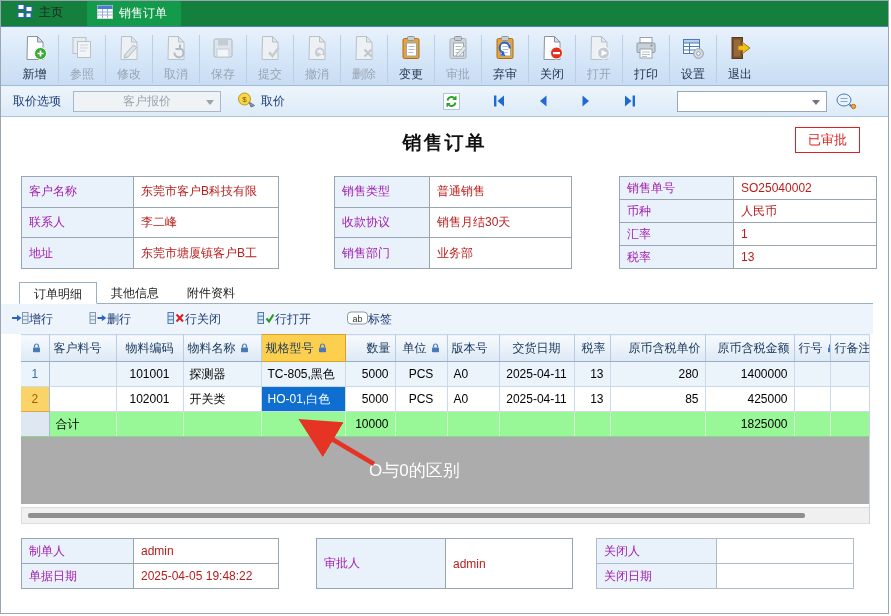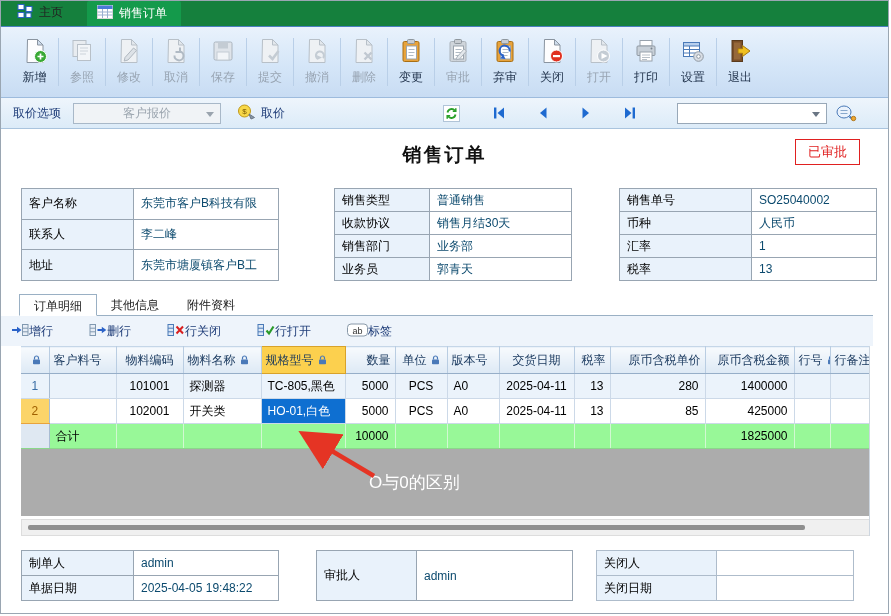--- a/index.html
+++ b/index.html
@@ -5,21 +5,21 @@
   * { margin:0; padding:0; box-sizing:border-box; }
   html,body { width:891px; height:616px; background:#fff; font-family:"Liberation Sans","DejaVu Sans",sans-serif; font-size:12px; overflow:hidden; }
   .window { width:889px; height:614px; border:1px solid #9aa6b2; background:#fff; position:relative; }
 
   
   .tabbar { height:25px; display:flex; align-items:flex-end; padding-left:8px; background:#15803d; }
   .tab { display:flex; align-items:center; gap:6px; padding:4px 10px 4px 8px; color:#222; cursor:default; }
   .tab.active { background:#149a4b; color:#fff; border-radius:2px 2px 0 0; padding:4px 14px 4px 10px; margin-left:14px; }
 
   
-  .toolbar { height:72px; background:linear-gradient(#e9f2fc,#d5e6f8 55%,#c8dcf3); border-top:1px solid #4a80c0; border-bottom:1px solid #9dbbdd; display:flex; align-items:center; padding:2px 0; }
+  .toolbar { height:60px; background:linear-gradient(#e9f2fc,#d5e6f8 55%,#c8dcf3); border-top:1px solid #4a80c0; border-bottom:1px solid #9dbbdd; display:flex; align-items:flex-end; padding:2px 0; }
   .tb-handle { width:5px; border-left:3px dotted #8fa8c8; margin:5px 1px 5px 4px; }
   .tb-buttons { display:flex; flex:1; }
   .tb-btn { width:47px; display:flex; flex-direction:column; align-items:center; justify-content:center; gap:2px; color:#24364f; position:relative; cursor:default; }
   .tb-btn + .tb-btn { border-left:1px solid #b9cfe8; }
   .tb-btn.disabled { color:#98a4b2; }
   .tb-btn .dd { position:absolute; right:2px; top:24px; width:0; height:0; border-left:4px solid transparent; border-right:4px solid transparent; border-top:5px solid #5a6a7c; }
 
   
   .pricebar { height:31px; background:linear-gradient(#eef5fc,#dcebf8); border-bottom:1px solid #aac4de; display:flex; align-items:center; padding:0 12px; }
   .pb-label { color:#1e3c78; margin-right:12px; }
@@ -33,22 +33,22 @@
   
   .title-row { position:relative; height:46px; padding-top:13px; }
   .title-row h1 { text-align:center; font-size:19px; font-weight:bold; color:#111; letter-spacing:2px; }
   .badge { position:absolute; right:28px; top:10px; border:1px solid #e02020; color:#e02020; background:#fff; padding:3px 12px; font-size:13px; }
 
   
   .form-row { display:flex; margin:13px 0 0 20px; }
   .footer-row { display:flex; margin:14px 0 0 20px; }
   table.fgroup { border-collapse:collapse; table-layout:fixed; }
   .fgroup td { border:1px solid #98a5b2; height:23px; padding:2px 7px; overflow:hidden; white-space:nowrap; }
-  .fgroup td.flabel { background:#e9f2fb; color:#000000; }
-  .fgroup td.fvalue { background:#fff; color:#0c4a6e; }
+  .fgroup td.flabel { background:#e9f2fb; color:#a21caf; }
+  .fgroup td.fvalue { background:#fff; color:#b91c1c; }
   .fgroup.soft td { border-color:#aebccb; }
   .footer-row .fgroup td { height:25px; }
 
   
   .detail-tabs { margin:12px 0 0 18px; height:23px; display:flex; border-bottom:1px solid #9ab0c4; width:854px; }
   .dtab { padding:3px 14px; color:#222; position:relative; top:1px; cursor:default; }
   .dtab.active { background:#fff; border:1px solid #9ab0c4; border-bottom:1px solid #fff; }
 
   
   .grid-toolbar { height:30px; background:#eef4fb; display:flex; align-items:center; padding-left:10px; width:872px; }
@@ -341,30 +341,26 @@
               <td class="fvalue">普通销售</td>
             </tr>
             <tr>
               <td class="flabel" style="width: 95px;">收款协议</td>
               <td class="fvalue">销售月结30天</td>
             </tr>
             <tr>
               <td class="flabel" style="width: 95px;">销售部门</td>
               <td class="fvalue">业务部</td>
             </tr>
-            <tr>
-              <td class="flabel" style="width: 95px;">业务员</td>
-              <td class="fvalue">郭青天</td>
-            </tr>
           </tbody>
         </table>
         <table class="fgroup" style="width: 258px; margin-left: 47px;">
           <tbody>
             <tr>
-              <td class="flabel" style="width: 132px; margin-left: 33px;">销售单号</td>
+              <td class="flabel" style="width: 114px; margin-left: 33px;">销售单号</td>
               <td class="fvalue">SO25040002</td>
             </tr>
             <tr>
               <td class="flabel" style="width: 118px;">币种</td>
               <td class="fvalue">人民币</td>
             </tr>
             <tr>
               <td class="flabel" style="width: 118px;">汇率</td>
               <td class="fvalue">1</td>
             </tr>
@@ -553,21 +549,21 @@
             </tr>
             <tr>
               <td class="flabel" style="width: 112px;">单据日期</td>
               <td class="fvalue">2025-04-05 19:48:22</td>
             </tr>
           </tbody>
         </table>
         <table class="fgroup" style="width: 257px; margin-left: 37px;">
           <tbody>
             <tr>
-              <td class="flabel" style="width: 100px;">审批人</td>
+              <td class="flabel" style="width: 129px;">审批人</td>
               <td class="fvalue">admin</td>
             </tr>
           </tbody>
         </table>
         <table class="fgroup soft" style="width: 258px; margin-left: 23px;">
           <tbody>
             <tr>
               <td class="flabel" style="width: 120px;">关闭人</td>
               <td class="fvalue"></td>
             </tr>

